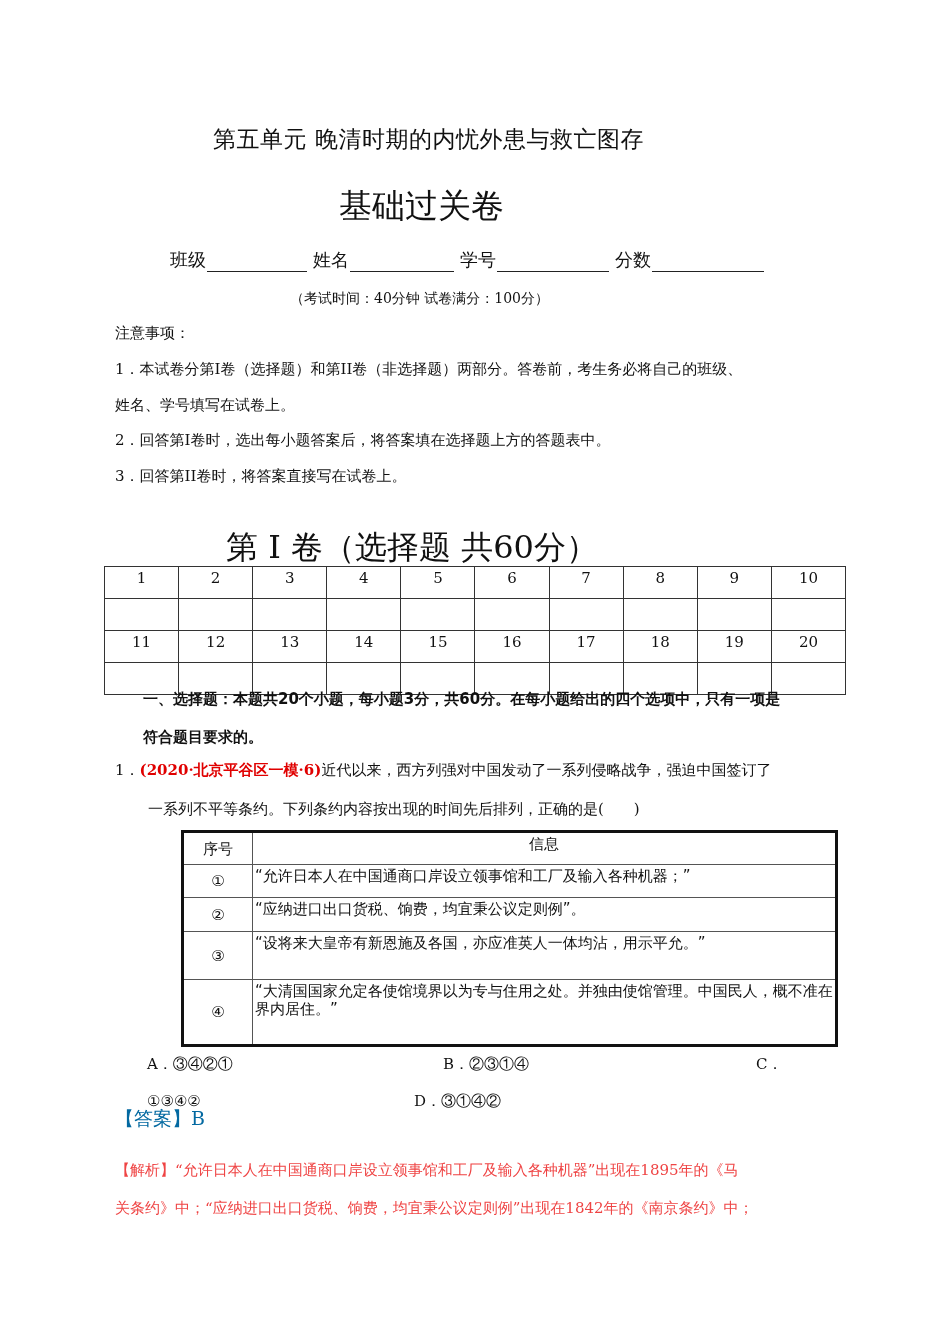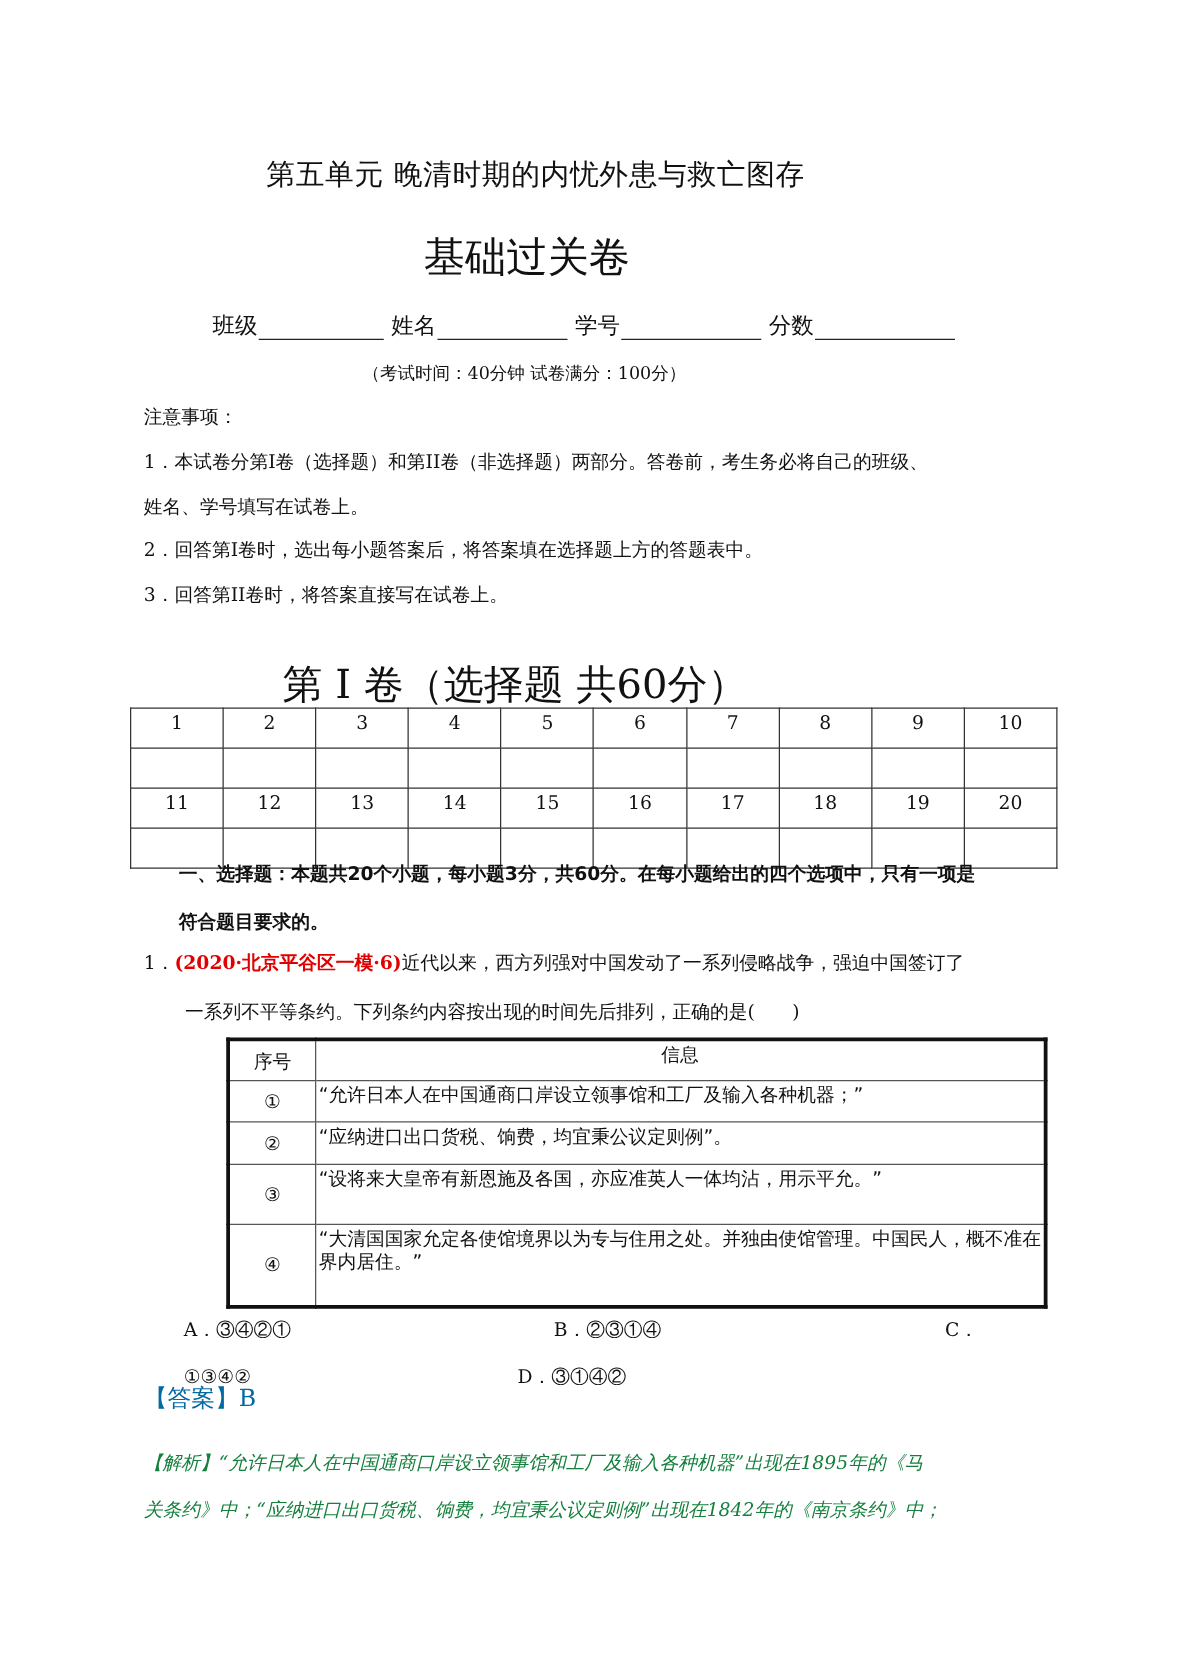--- a/index.html
+++ b/index.html
@@ -53,21 +53,21 @@
   }
   table.info-table td {
     border: 1px solid #555; font-size: 15px; vertical-align: top;
     font-family: "DejaVu Sans", "Liberation Sans", sans-serif;
     padding: 2px 2px; line-height: 18px; white-space: normal;
   }
   table.info-table td.num { text-align: center; vertical-align: middle; width: 64px; }
   table.info-table td.head { text-align: center; }
   .opt { font-size: 15px; }
   .answer { left: 115px; top: 1106px; color: #0369a1; font-size: 19px; }
-  .analysis { left: 115px; color: #15803d; font-size: 15px; font-style: italic; }
+  .analysis { left: 115px; color: #ef4444; font-size: 15px; }
 </style>
 </head>
 <body>
 
 <div class="abs unit-title">第五单元  晚清时期的内忧外患与救亡图存</div>
 <div class="abs paper-title">基础过关卷</div>
 
 <div class="abs info-line">
   <span class="lbl">班级</span>
   <span class="blank" style="width:100px"></span>

